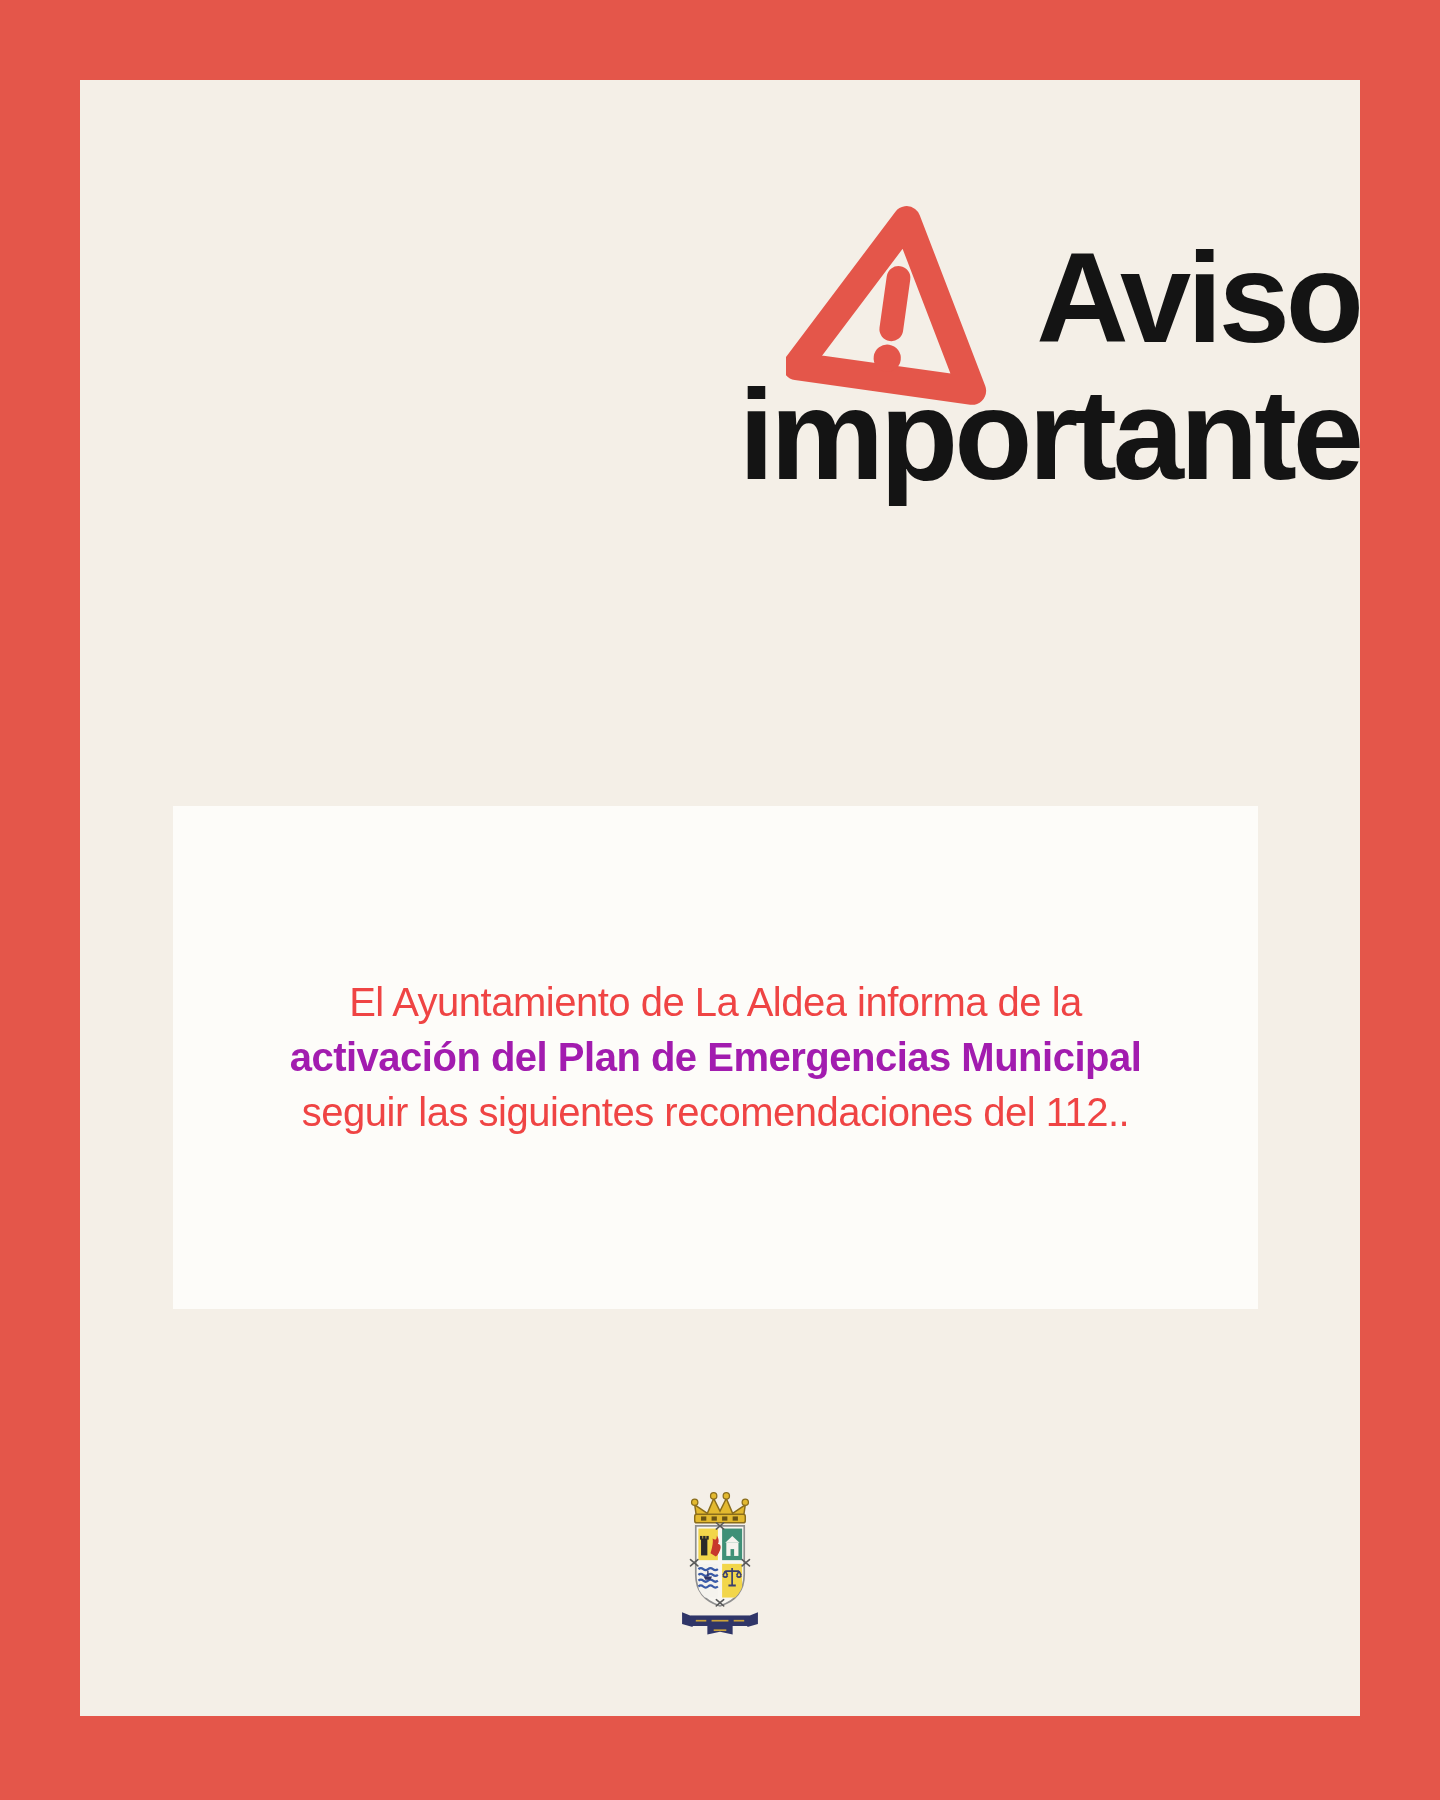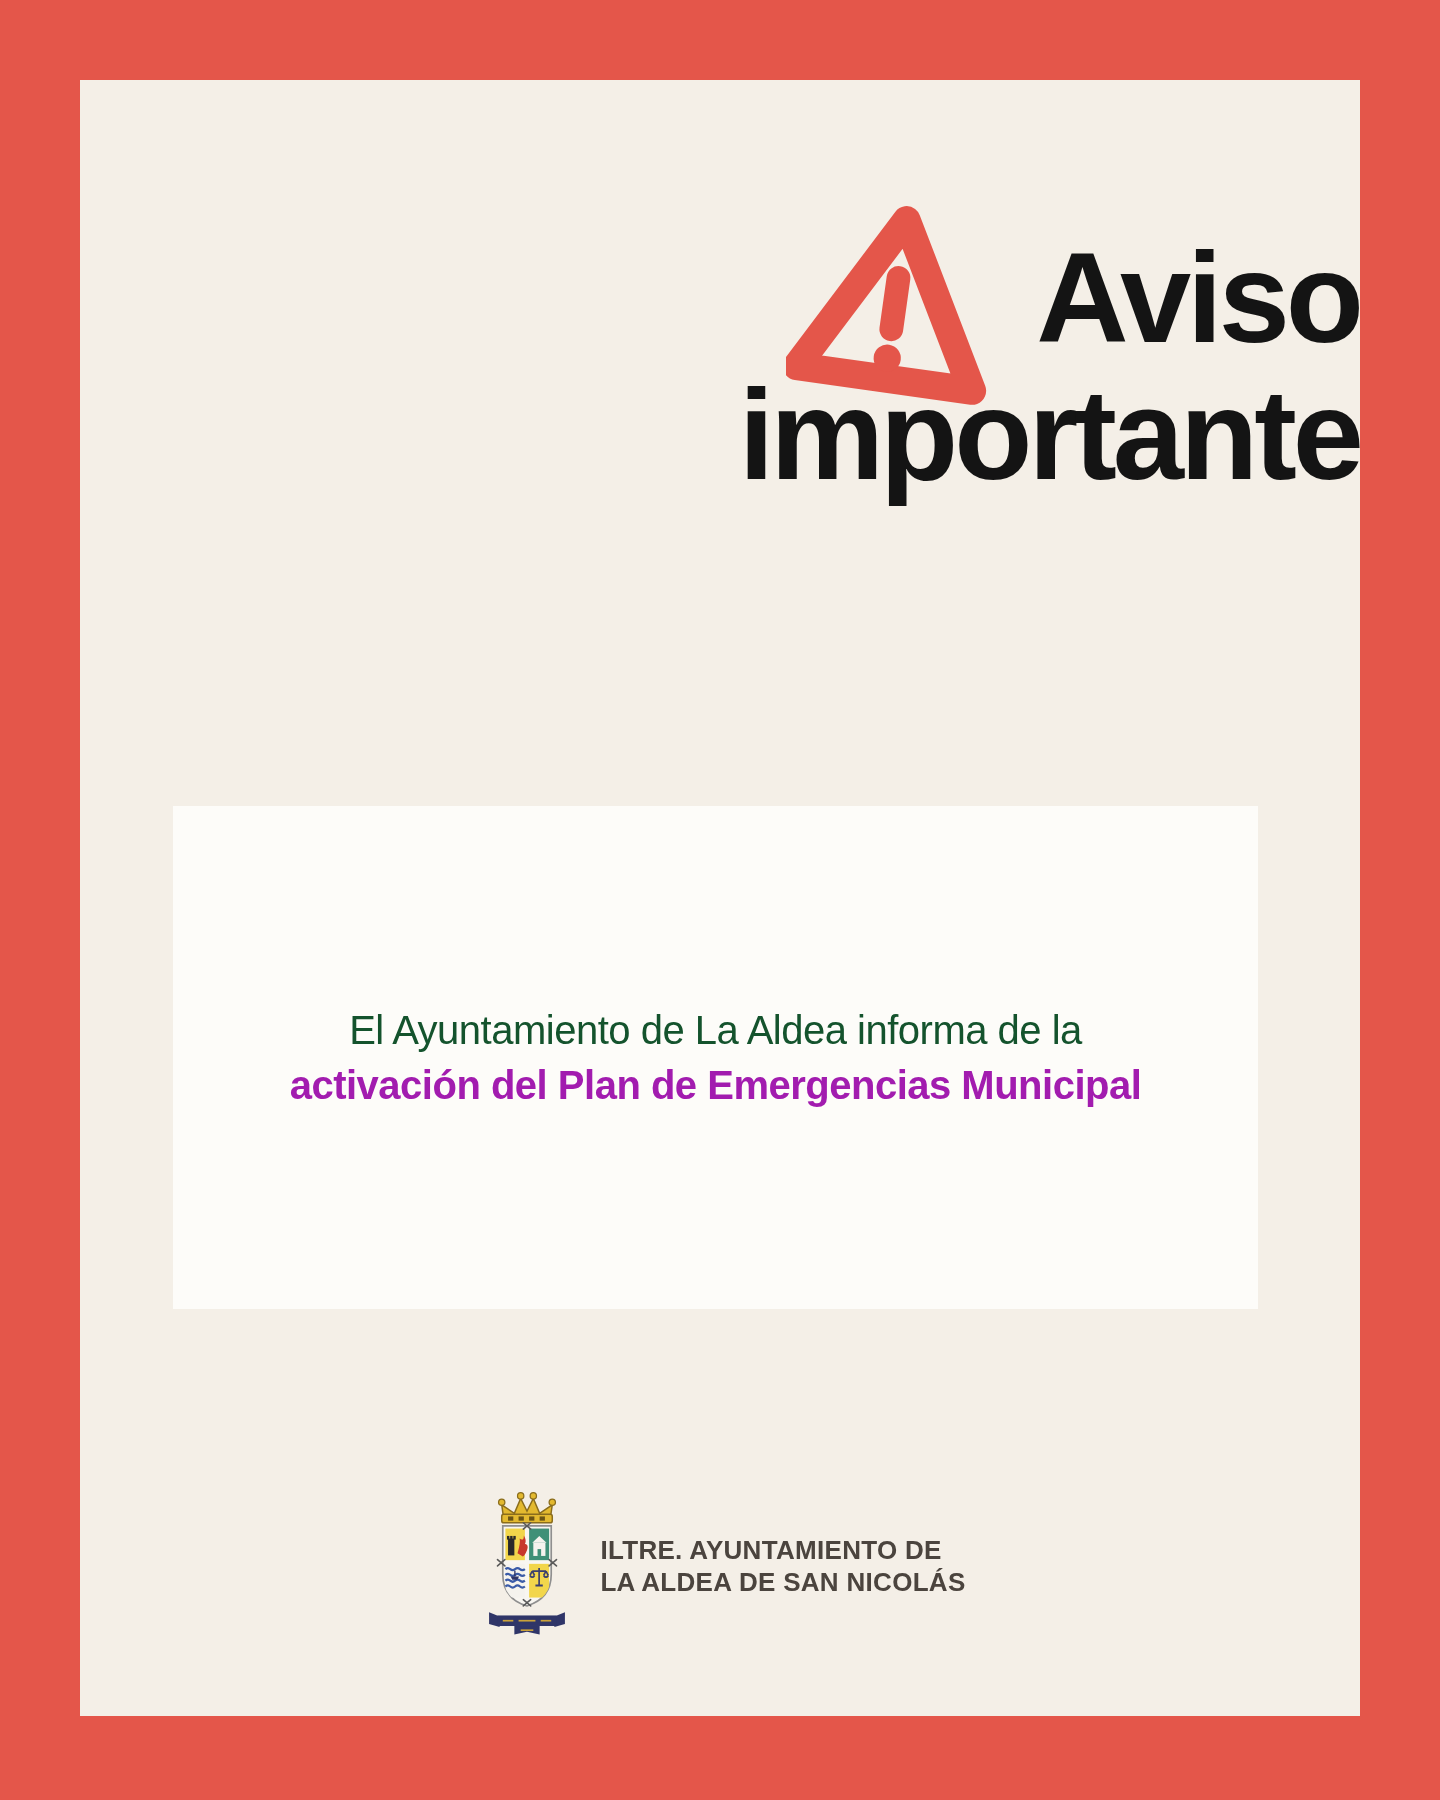--- a/index.html
+++ b/index.html
@@ -49,21 +49,21 @@
     display: flex;
     flex-direction: column;
     justify-content: center;
     text-align: center;
     z-index: 1;
   }
   .card p {
     margin: 0;
     font-size: 40px;
     line-height: 55px;
-    color: #14532d;
+    color: #ef4444;
     letter-spacing: -0.5px;
   }
   .card p.hl {
     font-weight: 700;
     color: #a21caf;
   }
 
   
   .logo-row {
     position: absolute;
@@ -98,20 +98,21 @@
     </svg>
 
     <h1 class="title">
       <div>Aviso</div>
       <div>importante</div>
     </h1>
 
     <section class="card">
       <p>El Ayuntamiento de La Aldea informa de la</p>
       <p class="hl">activación del Plan de Emergencias Municipal</p>
+      <p>seguir las siguientes recomendaciones del 112..</p>
     </section>
 
     <footer class="logo-row">
       <svg class="crest-svg" viewBox="0 0 100 150" aria-hidden="true">
         <defs>
           <clipPath id="shieldClip">
             <path d="M27,36 h46 v46 q0,23 -23,30 q-23,-7 -23,-30 z"></path>
           </clipPath>
         </defs>
 
@@ -180,20 +181,16 @@
           <rect x="22" y="121" width="56" height="10" fill="#2f3568"></rect>
           <path d="M38,131 h24 v8 l-12,-2.5 l-12,2.5 z" fill="#2f3568"></path>
           <g stroke="#caa23a" stroke-width="1.6">
             <line x1="27" y1="126" x2="37" y2="126"></line>
             <line x1="42" y1="126" x2="58" y2="126"></line>
             <line x1="63" y1="126" x2="73" y2="126"></line>
             <line x1="44" y1="135" x2="56" y2="135"></line>
           </g>
         </g>
       </svg>
-      <div class="org-name">
-        <div>ILTRE. AYUNTAMIENTO DE</div>
-        <div>LA ALDEA DE SAN NICOLÁS</div>
-      </div>
     </footer>
 
   </div>
 </div>
 
 </body></html>

